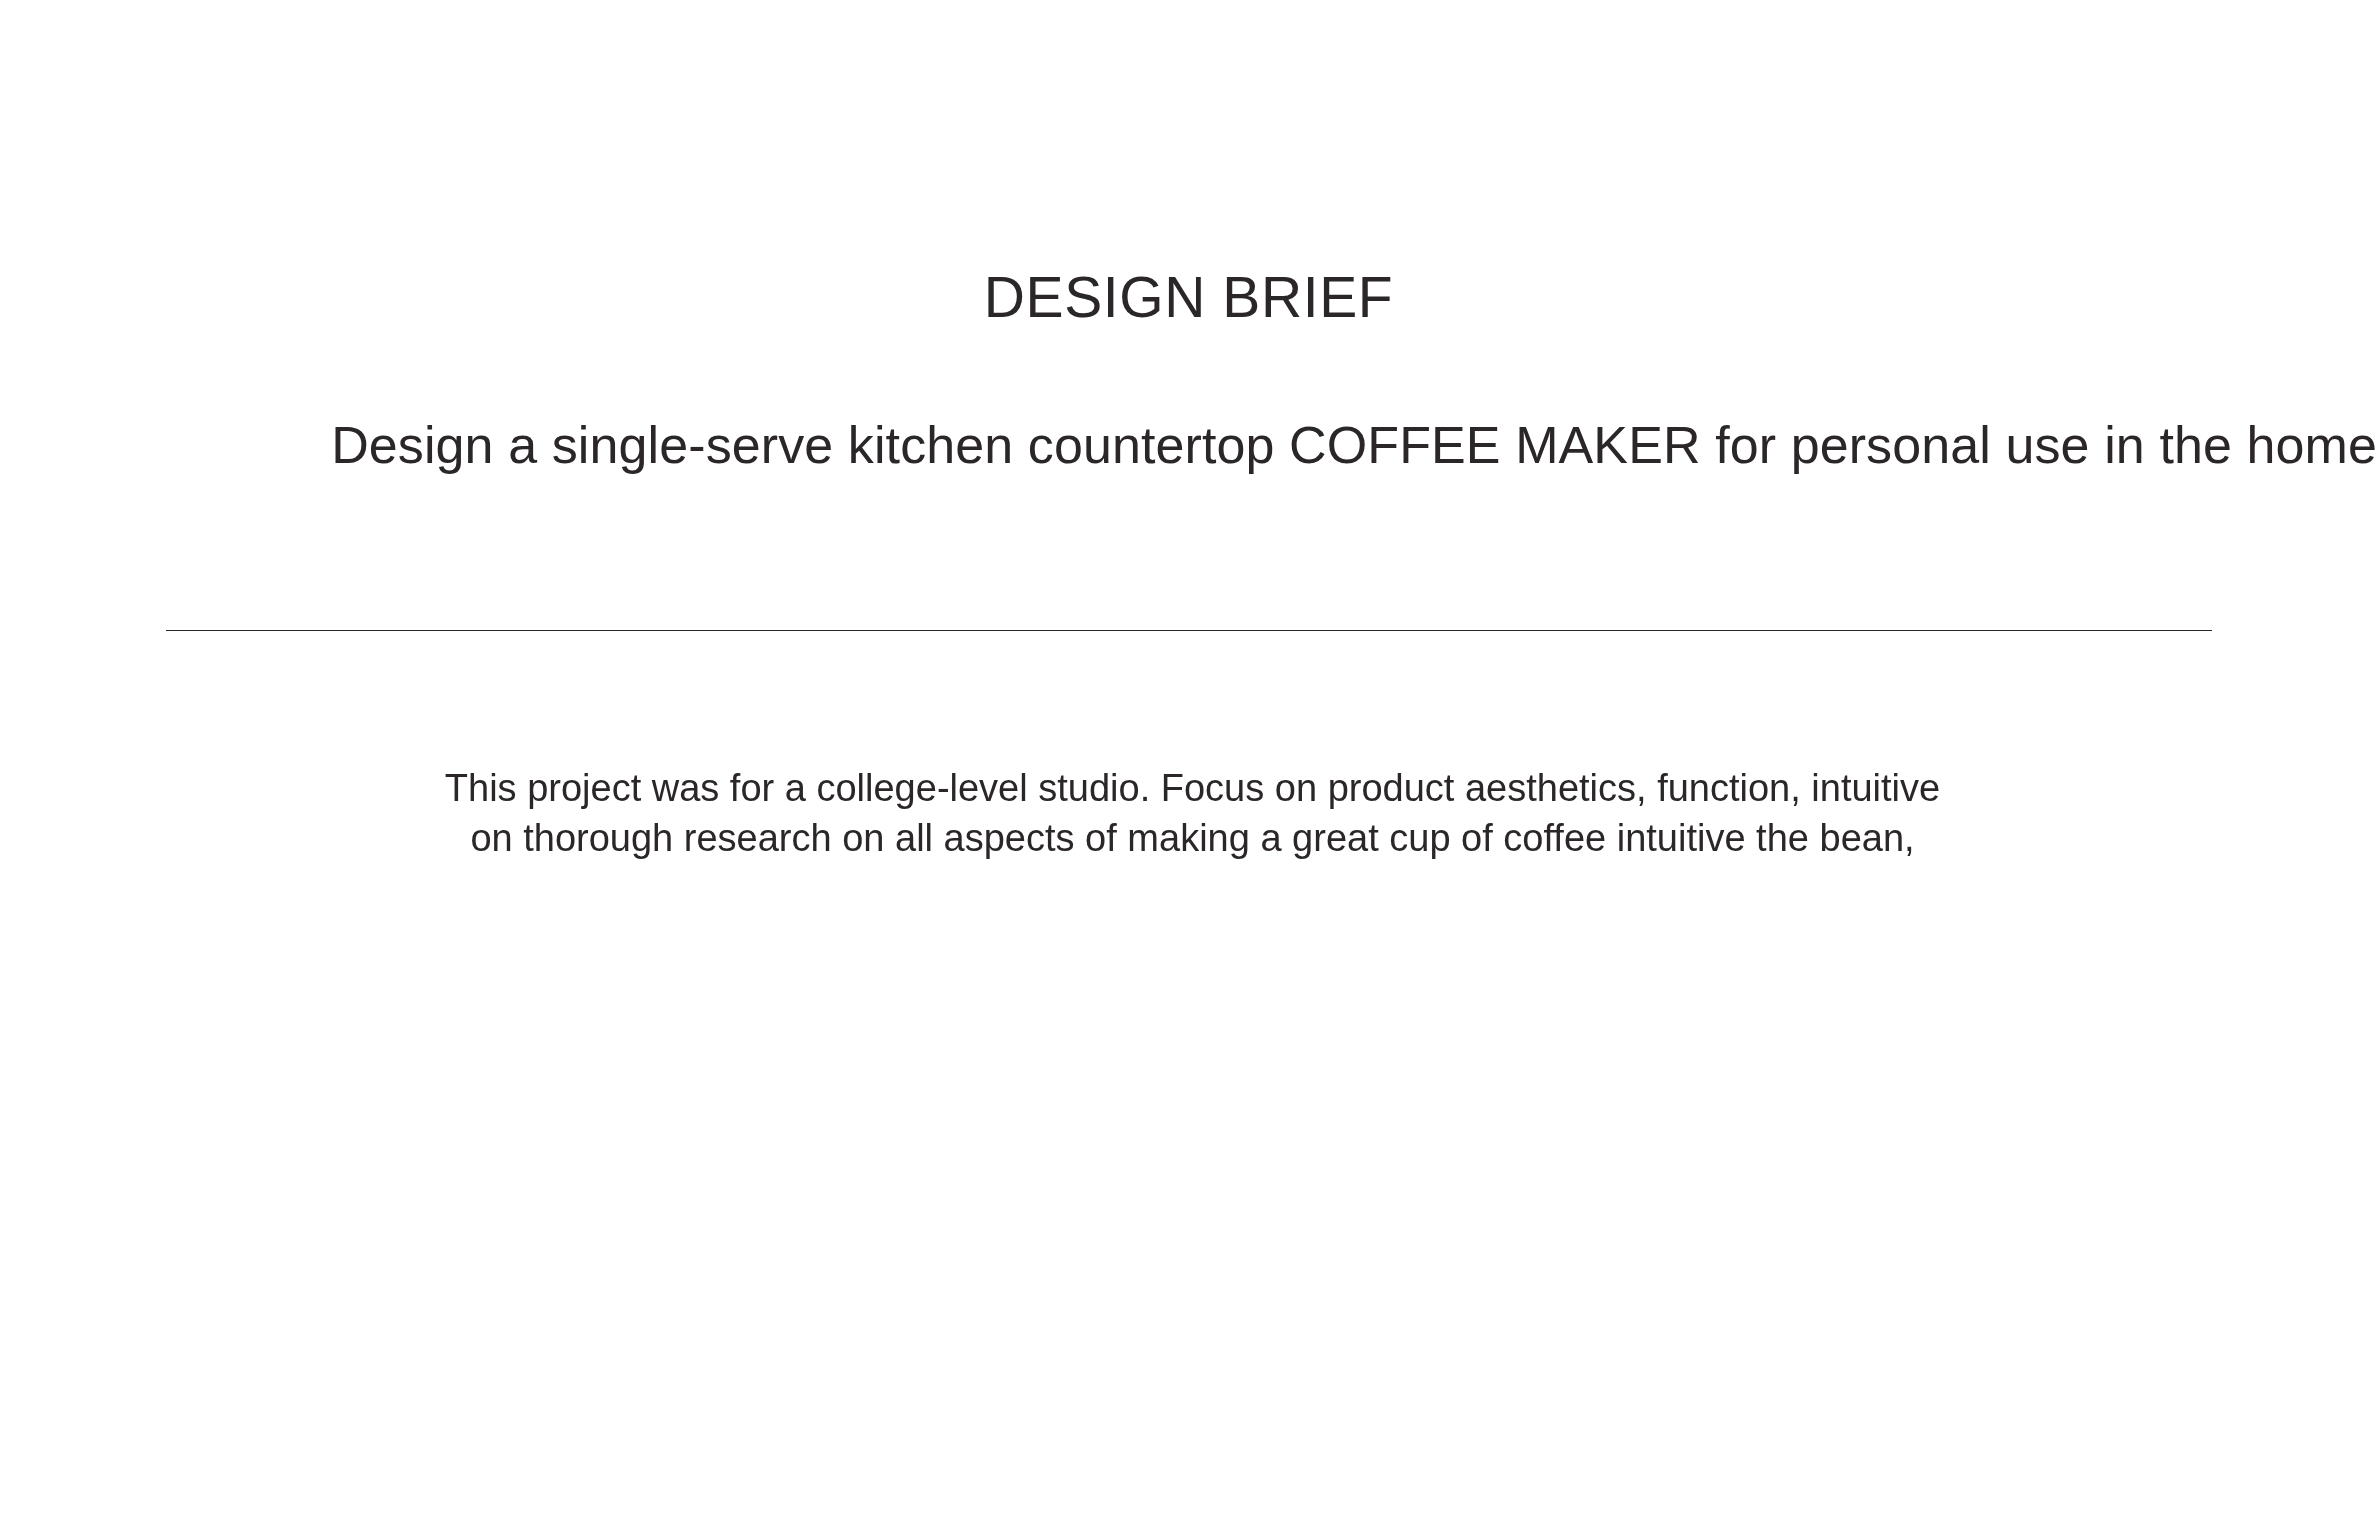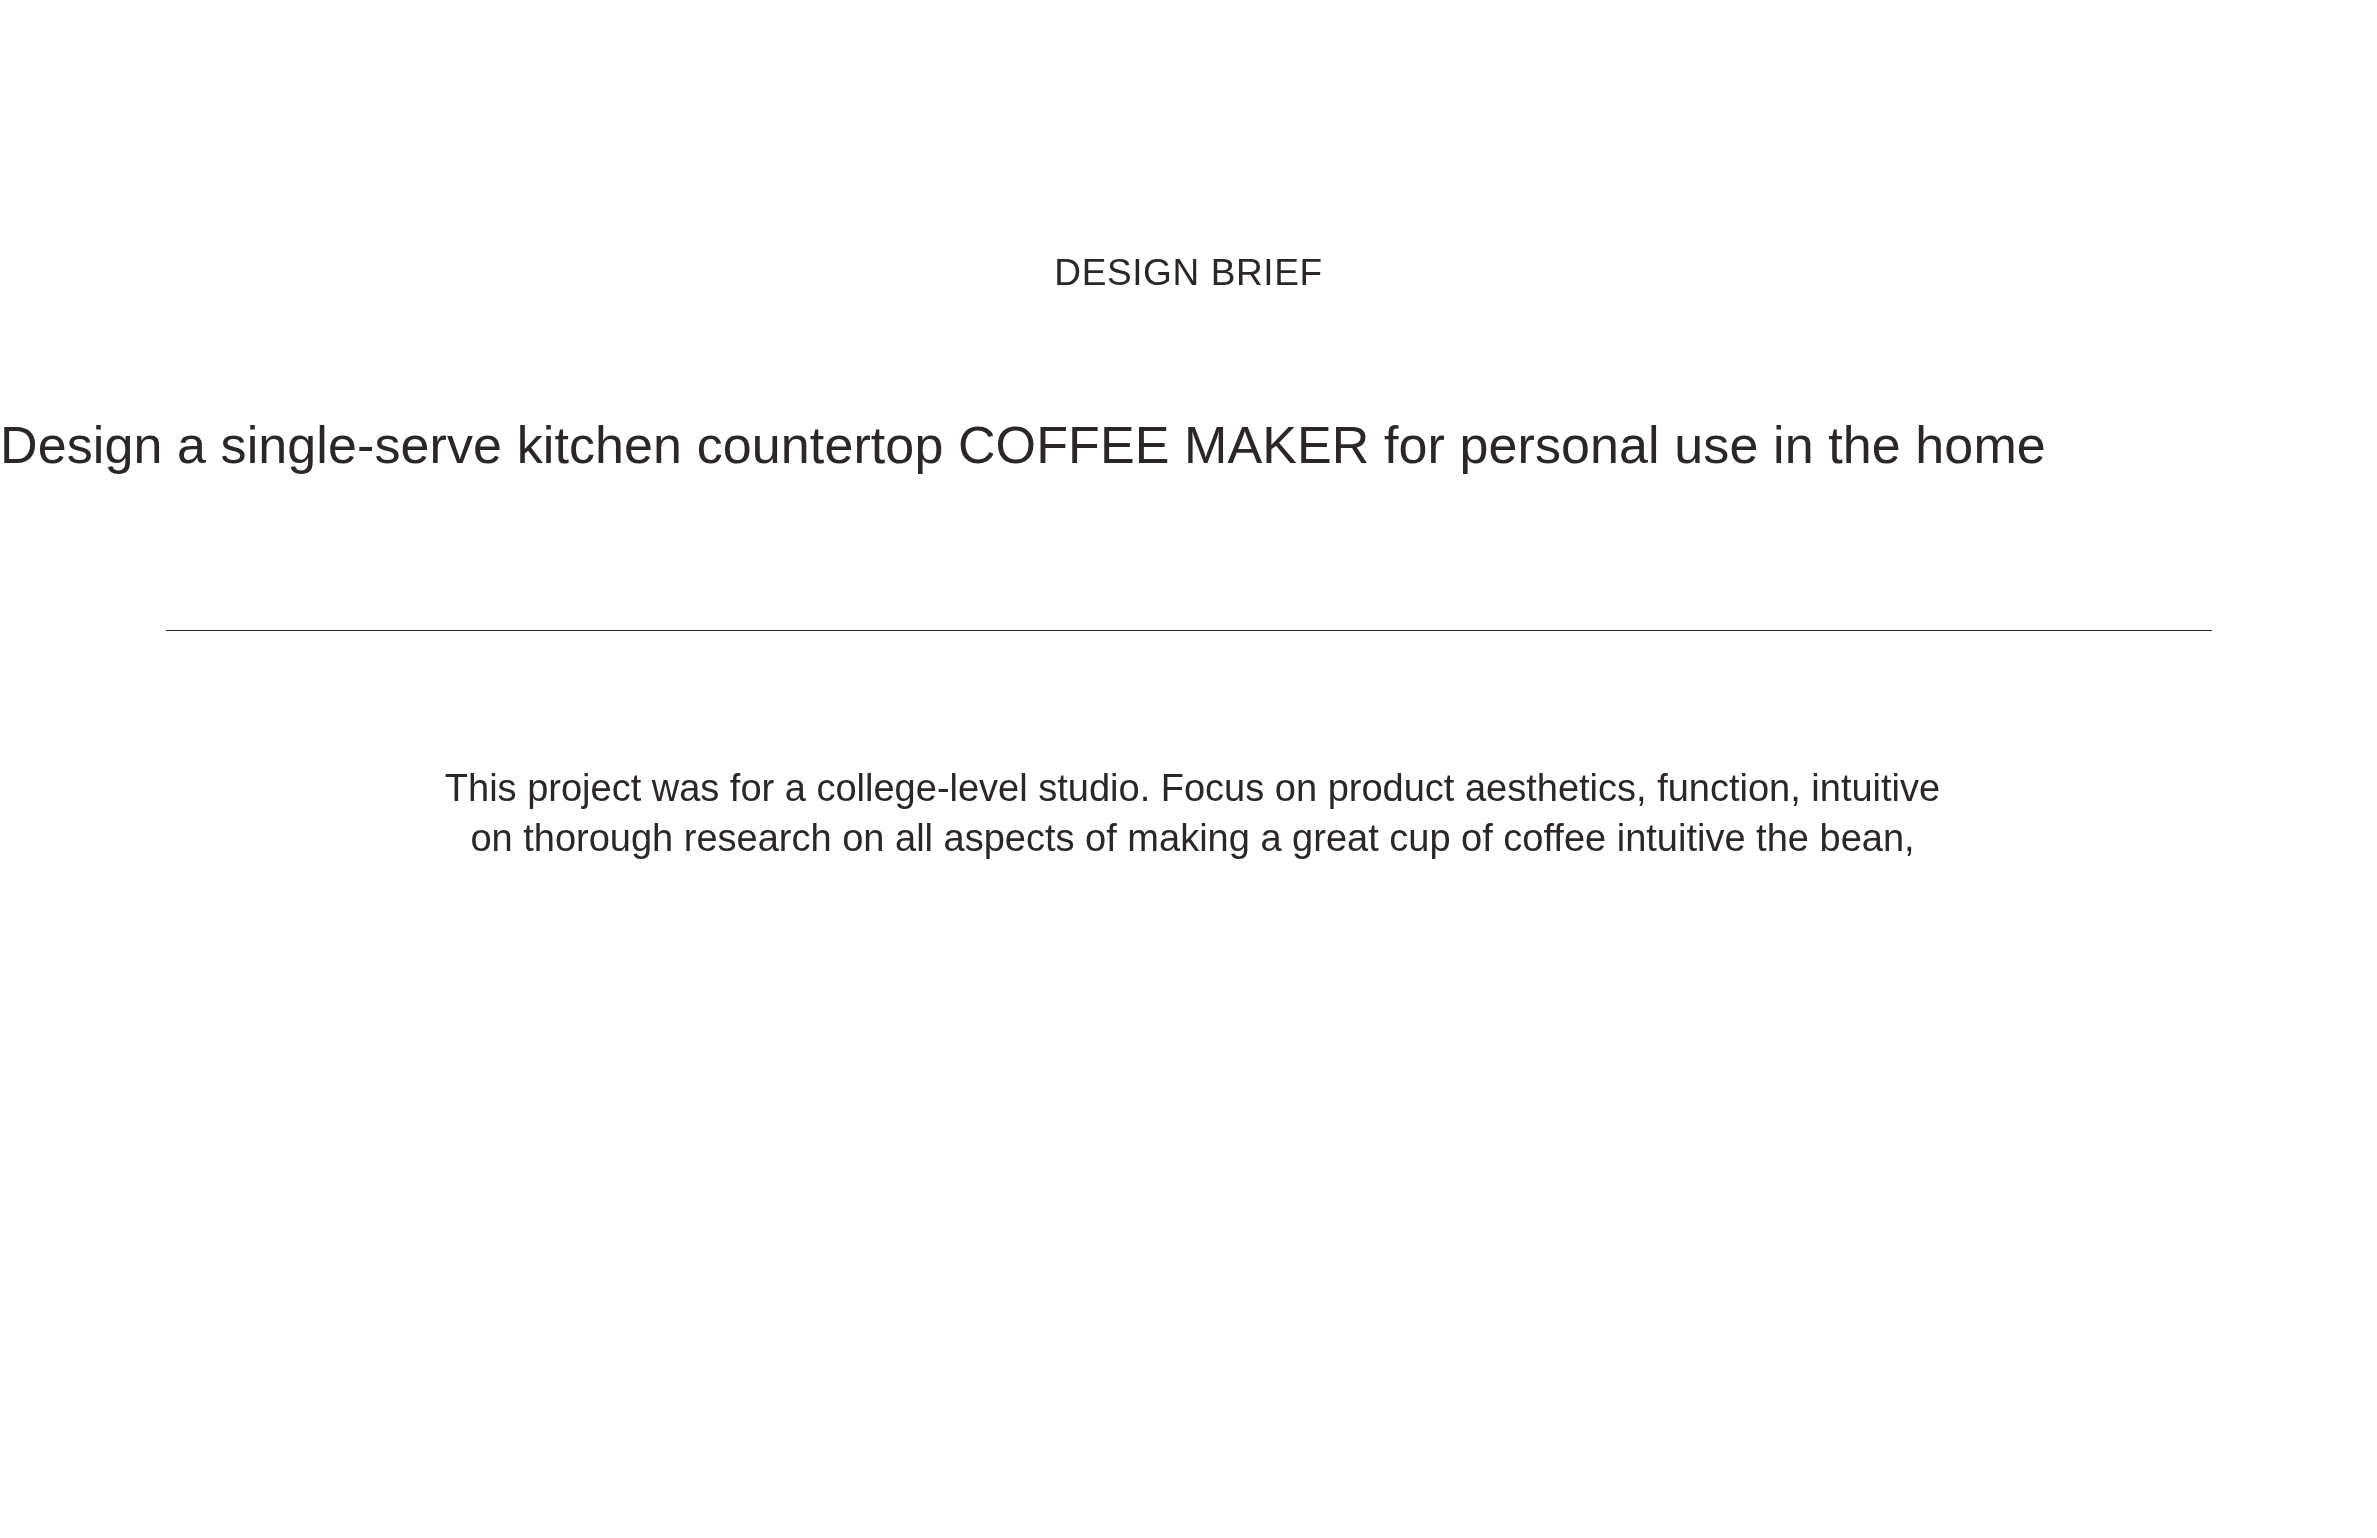--- a/index.html
+++ b/index.html
@@ -20,32 +20,32 @@
     height: 1539px;
     overflow: hidden;
     background: #ffffff;
   }
   .title {
     position: absolute;
     top: 228px;
     left: 0;
     width: 2377px;
     text-align: center;
-    font-size: 37px;
+    font-size: 57px;
     font-weight: 400;
     letter-spacing: 0.6px;
     color: #2b2728;
     line-height: 1.1;
   }
   .subtitle {
     position: absolute;
     top: 416px;
     left: 0;
     width: 2377px;
-    text-align: left;
+    text-align: right;
     font-size: 52px;
     font-weight: 400;
     letter-spacing: 0.1px;
     color: #2b2728;
     line-height: 1.15;
   }
   .divider {
     position: absolute;
     top: 630px;
     left: 166px;

